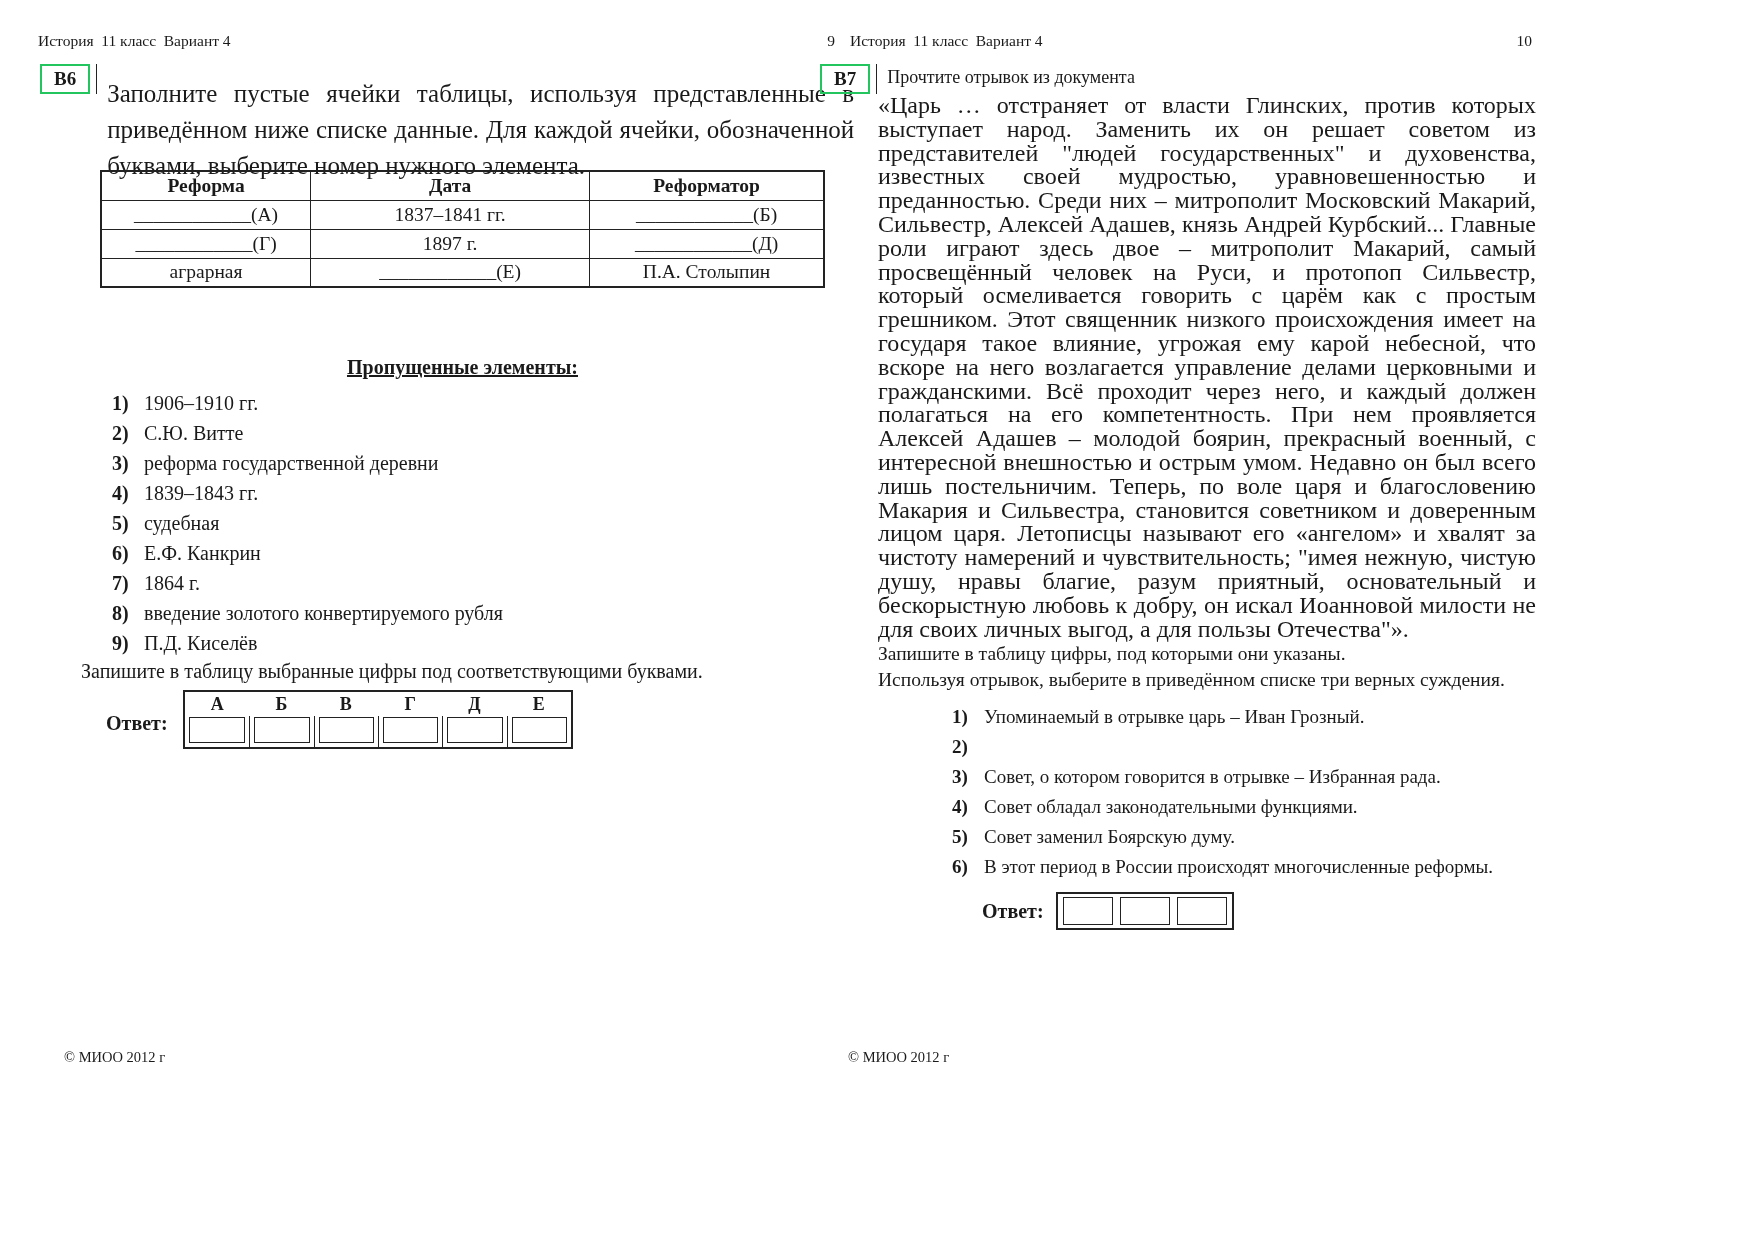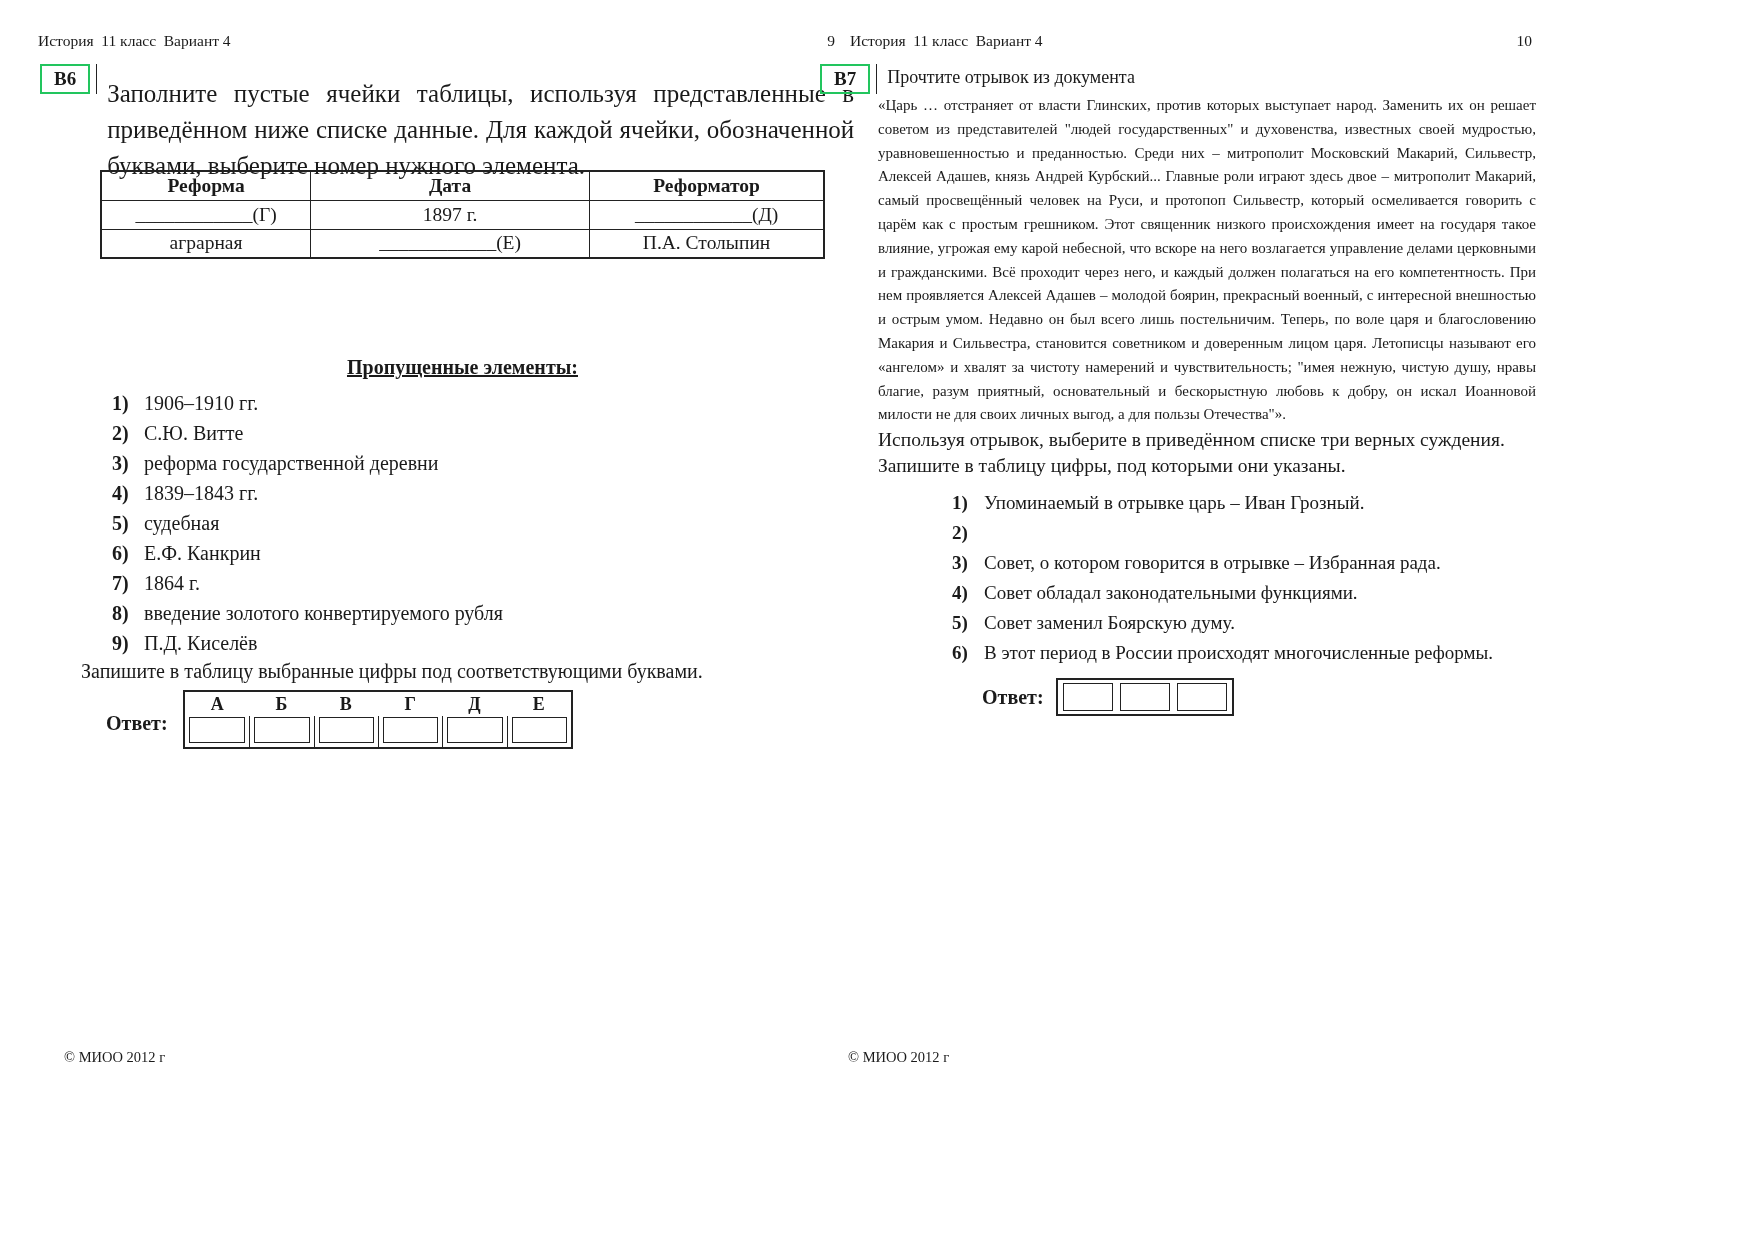--- a/index.html
+++ b/index.html
@@ -62,21 +62,21 @@
   .ans-l-table { position:absolute; left:183px; top:690px; width:390px; border:2px solid #222; background:#fff; }
   .ans-l-head  { display:grid; grid-template-columns:repeat(6,1fr); }
   .ans-l-head .hcell { text-align:center; font-weight:bold; font-size:18px; height:24px; padding-top:2px; }
   .ans-l-boxes { display:grid; grid-template-columns:repeat(6,1fr); }
   .ans-l-boxes .cell { padding:1px 4px 4px 4px; border-left:1px solid #222; }
   .ans-l-boxes .cell:first-child { border-left:none; }
   .inbox { border:1px solid #222; height:26px; background:#fff; }
 
   
   .right-col { position:absolute; left:878px; top:94px; width:658px; }
-  .passage { font-size:15px; line-height:23.8px; text-align:justify; margin:0; }
+  .passage { font-size:24px; line-height:23.8px; text-align:justify; margin:0; }
   .instr { font-size:19.5px; line-height:26px; }
   .statements { margin:9px 0 0 74px; font-size:19px; }
   .statements .li { height:30px; }
   .ans-r-row { display:flex; align-items:center; margin:10px 0 0 104px; }
   .ans-r-label { font-weight:bold; font-size:20px; margin-right:12px; }
   .ans-r-box-wrap { border:2px solid #222; padding:3px 5px; display:flex; gap:7px; }
   .ans-r-box { width:50px; height:28px; border:1px solid #222; background:#fff; }
 
   .footer { position:absolute; top:1049px; font-size:14.5px; }
   .footer-l { left:64px; }
@@ -103,20 +103,25 @@
       <col style="width:235px">
     </colgroup>
   <thead>
     <tr>
       <th>Реформа</th>
       <th>Дата</th>
       <th>Реформатор</th>
     </tr>
   </thead>
   <tbody>
+    <tr>
+      <td>____________(А)</td>
+      <td>1837–1841 гг.</td>
+      <td>____________(Б)</td>
+    </tr>
     <tr>
       <td>____________(Г)</td>
       <td>1897 г.</td>
       <td>____________(Д)</td>
     </tr>
     <tr>
       <td>аграрная</td>
       <td>____________(Е)</td>
       <td>П.А. Столыпин</td>
     </tr>
@@ -207,22 +212,22 @@
 </div>
 
 <div class="task-row task-row-b7">
   <div class="task-box">В7</div>
   <div class="vrule"></div>
   <div class="task-text-b7">Прочтите отрывок из документа</div>
 </div>
 
 <div class="right-col">
   <p class="passage">«Царь … отстраняет от власти Глинских, против которых выступает народ. Заменить их он решает советом из представителей "людей государственных" и духовенства, известных своей мудростью, уравновешенностью и преданностью. Среди них – митрополит Московский Макарий, Сильвестр, Алексей Адашев, князь Андрей Курбский... Главные роли играют здесь двое – митрополит Макарий, самый просвещённый человек на Руси, и протопоп Сильвестр, который осмеливается говорить с царём как с простым грешником. Этот священник низкого происхождения имеет на государя такое влияние, угрожая ему карой небесной, что вскоре на него возлагается управление делами церковными и гражданскими. Всё проходит через него, и каждый должен полагаться на его компетентность. При нем проявляется Алексей Адашев – молодой боярин, прекрасный военный, с интересной внешностью и острым умом. Недавно он был всего лишь постельничим. Теперь, по воле царя и благословению Макария и Сильвестра, становится советником и доверенным лицом царя. Летописцы называют его «ангелом» и хвалят за чистоту намерений и чувствительность; "имея нежную, чистую душу, нравы благие, разум приятный, основательный и бескорыстную любовь к добру, он искал Иоанновой милости не для своих личных выгод, а для пользы Отечества"».</p>
+  <div class="instr">Запишите в таблицу цифры, под которыми они указаны.</div>
   <div class="instr">Используя отрывок, выберите в приведённом списке три верных суждения.</div>
-  <div class="instr">Запишите в таблицу цифры, под которыми они указаны.</div>
 
   <div class="statements">
     <div class="li">
         <span class="num">1)</span>
         <span>Упоминаемый в отрывке царь – Иван Грозный.</span>
       </div>
     <div class="li">
         <span class="num">2)</span>
       </div>
     <div class="li">

